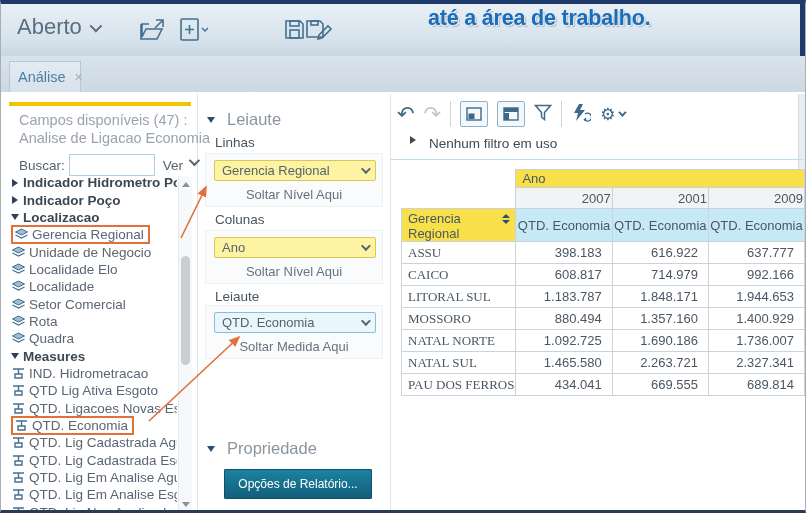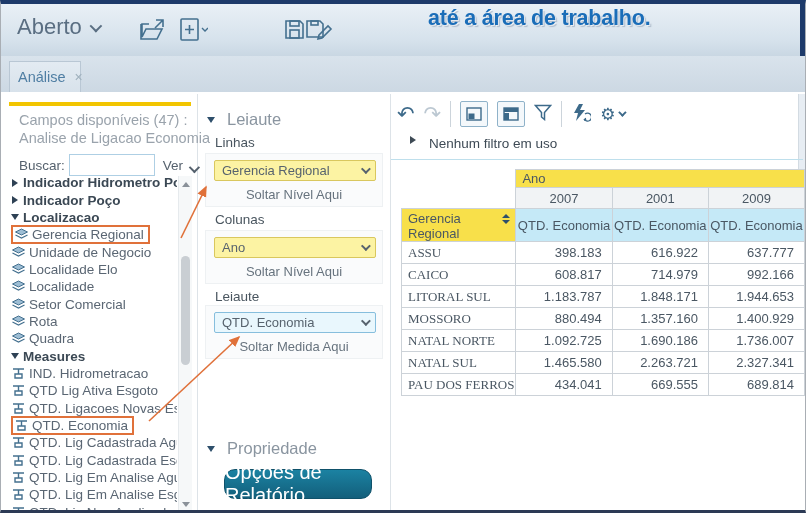--- a/index.html
+++ b/index.html
@@ -28,21 +28,21 @@
   #tab .x{font-size:14px;color:#9fb0bc;cursor:pointer;}
   #content{left:0;top:88px;width:100%;height:419px;background:#fff;}
   .vdiv{top:90px;width:1px;height:417px;background:#dde3e8;}
   #right-strip{right:0;top:90px;width:6px;height:295px;background:#e7edf3;border-left:1px solid #d3dbe2;}
   
   #gold-bar{left:8px;top:98px;width:182px;height:4px;background:#f2c500;}
   .ptitle{color:#9aa3ac;font-size:14.5px;}
   #search-row{left:18px;top:150px;width:170px;height:22px;display:flex;align-items:center;}
   #search-row .slabel{font-size:13.5px;color:#55616d;margin-right:4px;}
   #search-input{width:78px;height:18px;border:1px solid #aecfe4;font-size:12px;padding:1px 3px;color:#444;}
-  #view-toggle{margin-left:8px;font-size:13.5px;color:#55616d;display:flex;align-items:flex-end;gap:6px;cursor:pointer;}
+  #view-toggle{margin-left:8px;font-size:13.5px;color:#55616d;display:flex;align-items:flex-start;gap:6px;cursor:pointer;}
   #view-toggle .chev{border-color:#55616d;width:6px;height:6px;}
   #field-tree{left:10px;top:170px;width:166px;height:337px;overflow:hidden;}
   .tree-item{height:17.35px;display:flex;align-items:center;white-space:nowrap;font-size:13.5px;color:#5a6673;cursor:pointer;}
   .tree-item.kind-group{font-weight:bold;color:#3b4854;}
   .tri-r{width:0;height:0;border-top:4.5px solid transparent;border-bottom:4.5px solid transparent;border-left:6px solid #2e4154;margin:0 5px 0 1px;}
   .tri-d{width:0;height:0;border-left:4.5px solid transparent;border-right:4.5px solid transparent;border-top:6px solid #2e4154;margin:0 4px 0 0;}
   .ticon{width:15px;height:13px;margin-right:3px;flex:0 0 auto;}
   .boxed{border:2px solid #e0713a;padding:0 4px 0 1px;display:flex;align-items:center;}
   
   #tree-scrollbar{left:177px;top:172px;width:13px;height:335px;background:#f6f8f9;border-left:1px solid #e6eaed;}
@@ -55,42 +55,42 @@
   .sec-head .tri-d{border-top-color:#2e4f6b;}
   .zone-label{display:flex;align-items:center;gap:6px;font-size:13.5px;color:#49555f;flex-direction:column;}
   .dropzone{left:204px;width:178px;height:54px;background:#fafbfc;border:1px solid #eef1f3;box-sizing:border-box;}
   .pivot-select{position:absolute;left:8px;top:6px;width:162px;height:21px;box-sizing:border-box;border-radius:2px;
     display:flex;align-items:center;justify-content:space-between;padding:0 7px;font-size:13px;color:#57636e;cursor:pointer;}
   .sel-yellow{background:#fcf3a3;border:1px solid #d9c75e;}
   .sel-blue{background:#e9f7fd;border:1px solid #86bedd;}
   .pivot-select .chev{width:5px;height:5px;border-color:#57636e;}
   .drop-hint{position:absolute;left:0;width:100%;top:33px;text-align:center;font-size:13px;color:#67737e;}
   #report-options{left:223px;top:465px;width:146px;height:28px;background:linear-gradient(#1b82a2,#135f7b);
-    border:1px solid #0f516a;border-radius:11px;color:#fff;font-size:20px;display:flex;align-items:center;justify-content:center;cursor:pointer;
+    border:1px solid #0f516a;border-radius:1px;color:#fff;font-size:12px;display:flex;align-items:center;justify-content:center;cursor:pointer;
     font-family:"Liberation Sans",sans-serif;}
   
   #ws-toolbar{left:396px;top:96px;width:400px;height:28px;display:flex;align-items:center;gap:9px;}
   .wsep{width:1px;height:26px;background:#ccd4db;}
   .uico{font-size:21px;line-height:22px;cursor:pointer;}
   #undo-icon{color:#3d6a8a;}
   #redo-icon{color:#bcc8d2;}
   .boxico{width:26px;height:24px;border:1px solid #8fb2c9;border-radius:2px;display:flex;align-items:center;justify-content:center;cursor:pointer;background:#f4f8fb;}
   #gear-icon{font-size:17px;color:#3d6a8a;display:flex;align-items:center;gap:3px;cursor:pointer;}
   #gear-icon .chev{width:4px;height:4px;border-color:#3d6a8a;}
   #filter-bar{left:396px;top:132px;width:324px;height:20px;display:flex;gap:13px;padding-left:13px;}
   #filter-bar .tri-r{border-left-color:#3e4a55;margin:0;}
   #filter-bar .txt{font-size:13.5px;color:#3e4a55;}
   #filter-underline{left:390px;top:155px;width:412px;height:1px;background:#bedfec;}
   
   #pivot{left:400px;top:165px;}
   #pivot table{border-collapse:collapse;table-layout:fixed;}
   #pivot td{border:1px solid #ccd2d8;font-size:13px;color:#4a5763;overflow:hidden;white-space:nowrap;}
   #pivot td.corner{border:none;background:#fff;}
   td.ano{background:#f8e04a;height:17px;padding:0 0 0 6px;}
-  td.year{background:#f1f3f5;height:18px;text-align:center;}
+  td.year{background:#f1f3f5;height:18px;text-align:right;}
   td.rowdim{background:#f8e04a;height:28px;vertical-align:top;padding:2px 4px 0 6px;position:relative;cursor:pointer;}
   td.meas{background:#c5e9f7;text-align:center;color:#46677f;vertical-align:middle;}
   td.rname{height:19px;padding-left:6px;background:#fff;font-family:Liberation Serif, serif;}
   td.rval{text-align:right;padding-right:10px;background:#fff;}
   .c0{width:99px;} .c1{width:102px;} .c2{width:103px;} .c3{width:96px;}
   #sort-icon{position:absolute;right:5px;top:5px;display:flex;flex-direction:column;gap:2px;cursor:pointer;}
   #sort-icon i{display:block;width:0;height:0;border-left:4px solid transparent;border-right:4px solid transparent;}
   #sort-icon .u{border-bottom:4px solid #2e4f6b;} #sort-icon .d{border-top:4px solid #2e4f6b;}
   
   #overlay{left:0;top:0;width:806px;height:509px;pointer-events:none;z-index:60;}

